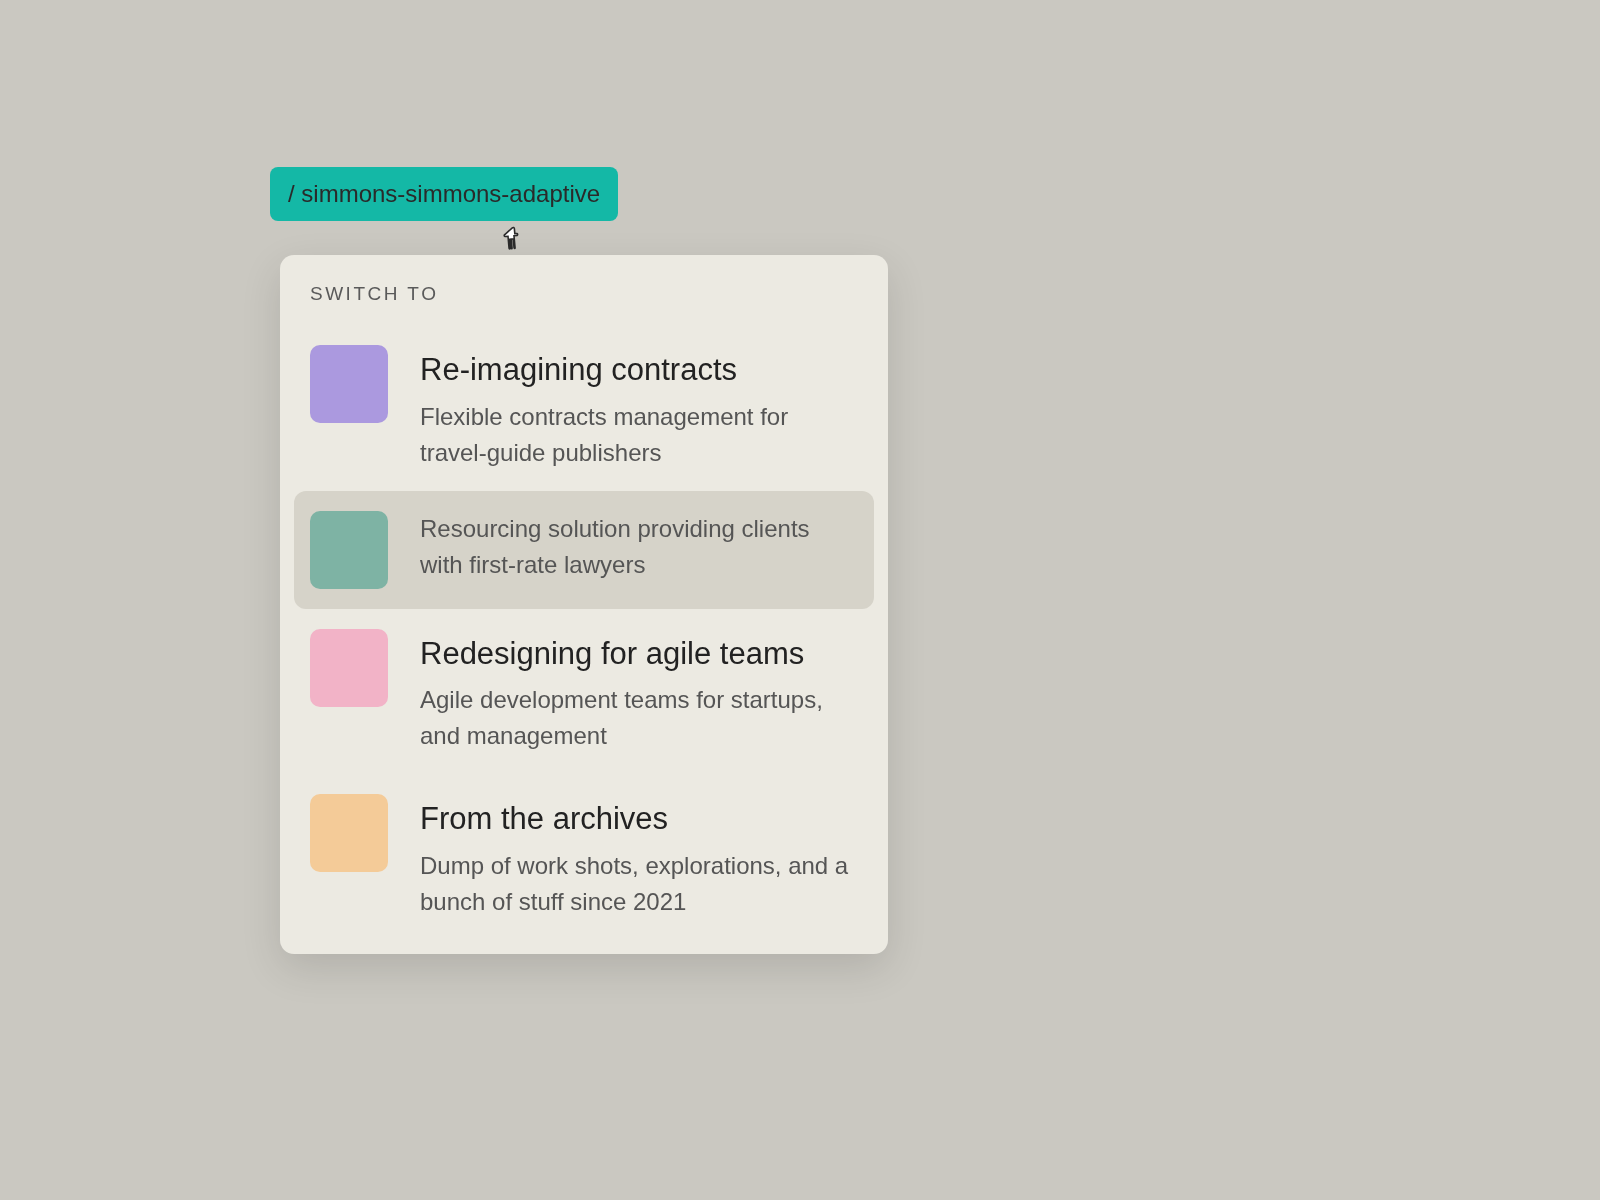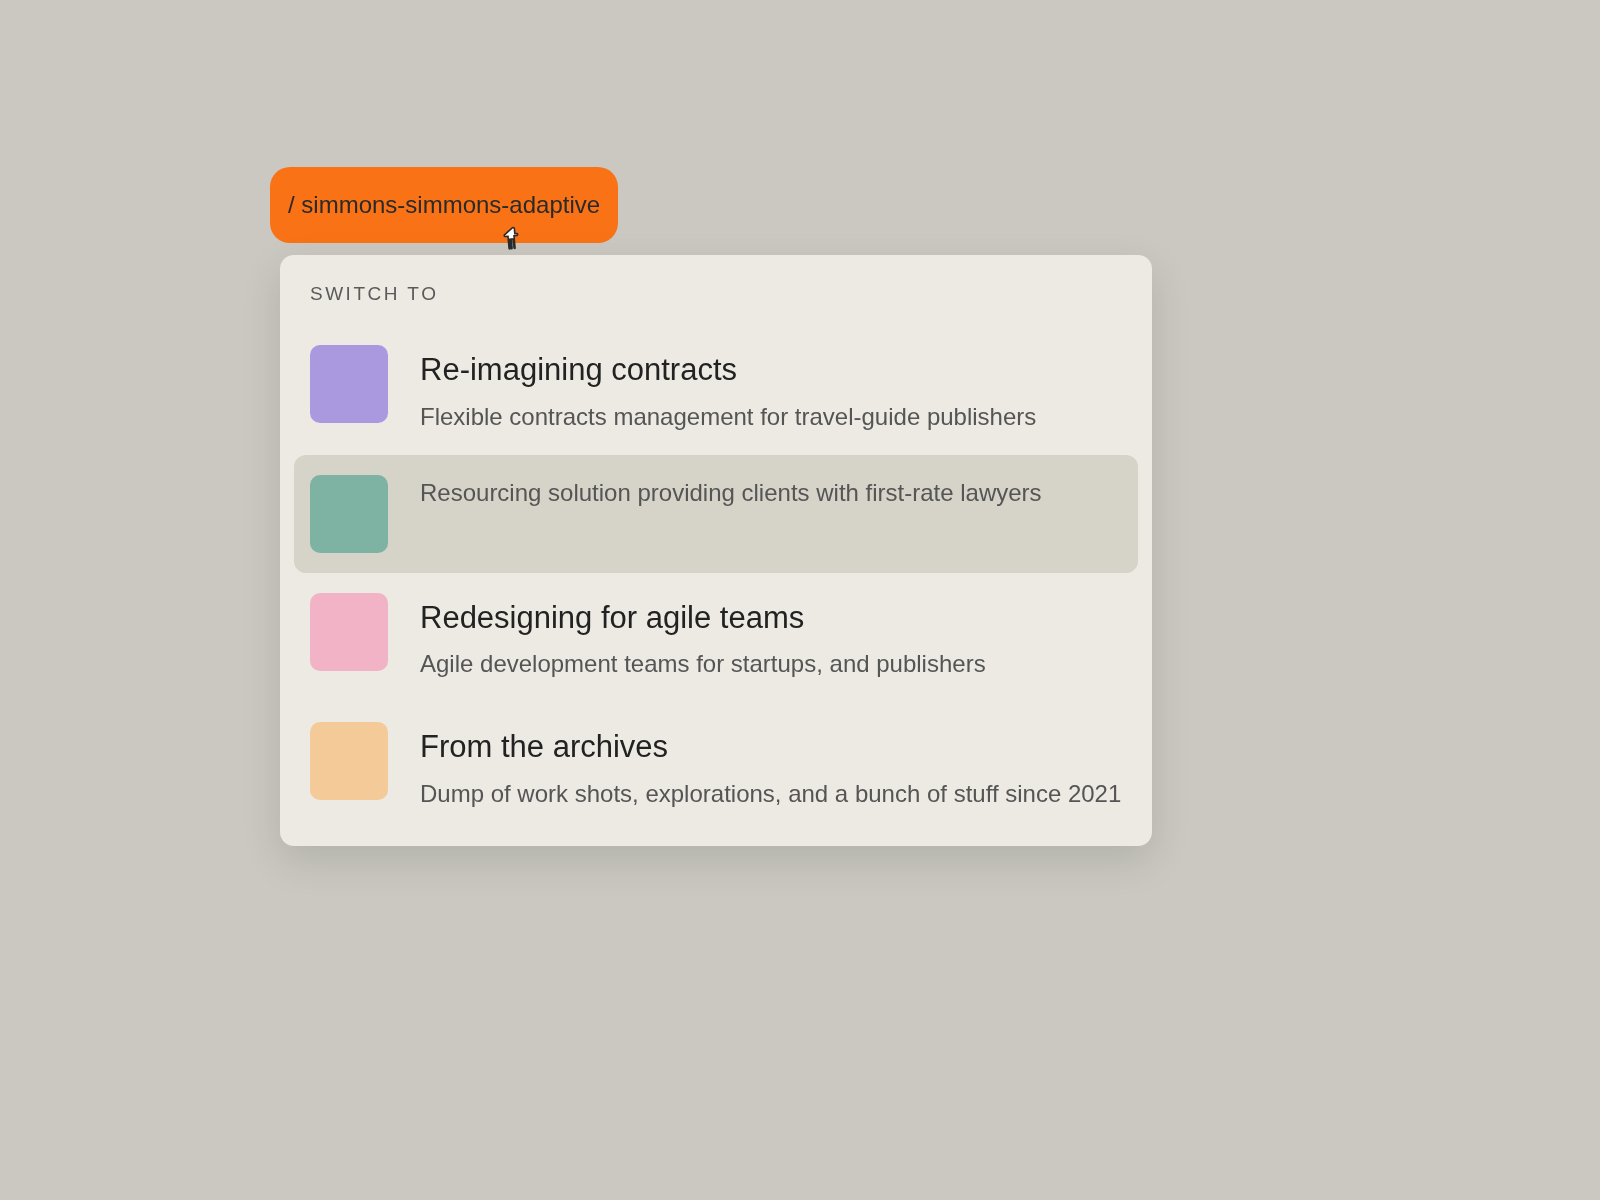--- a/index.html
+++ b/index.html
@@ -13,42 +13,42 @@
       height: 1200px;
       background-color: #cac8c1;
       font-family: -apple-system, BlinkMacSystemFont, 'Segoe UI', Helvetica, Arial, sans-serif;
       position: relative;
     }
 
     .breadcrumb-tag {
       position: absolute;
       top: 167px;
       left: 270px;
-      background-color: #f97316;
+      background-color: #14b8a6;
       color: #2a2a2a;
-      padding: 24px 18px;
-      border-radius: 20px;
+      padding: 13px 18px;
+      border-radius: 8px;
       font-size: 24px;
       font-weight: 400;
     }
 
     .cursor {
       position: absolute;
       top: 222px;
       left: 499px;
       width: 24px;
       height: 28px;
       z-index: 100;
     }
 
     .dropdown-panel {
       position: absolute;
       top: 255px;
       left: 280px;
-      width: 872px;
+      width: 608px;
       background-color: #eceae2;
       border-radius: 14px;
       padding: 28px 14px 14px 14px;
       box-shadow: 0 14px 40px rgba(0, 0, 0, 0.12);
     }
 
     .section-heading {
       color: #5a5a5a;
       font-size: 19px;
       letter-spacing: 2.5px;
@@ -157,21 +157,21 @@
       <div class="color-swatch swatch-teal"></div>
       <div class="item-text">
         <div class="item-subtitle">Resourcing solution providing clients with first-rate lawyers</div>
       </div>
     </div>
 
     <div class="switch-item">
       <div class="color-swatch swatch-pink"></div>
       <div class="item-text">
         <div class="item-title">Redesigning for agile teams</div>
-        <div class="item-subtitle">Agile development teams for startups, and publishers</div>
+        <div class="item-subtitle">Agile development teams for startups, and management</div>
       </div>
     </div>
 
     <div class="switch-item">
       <div class="color-swatch swatch-orange"></div>
       <div class="item-text">
         <div class="item-title">From the archives</div>
         <div class="item-subtitle">Dump of work shots, explorations, and a bunch of stuff since 2021</div>
       </div>
     </div>

